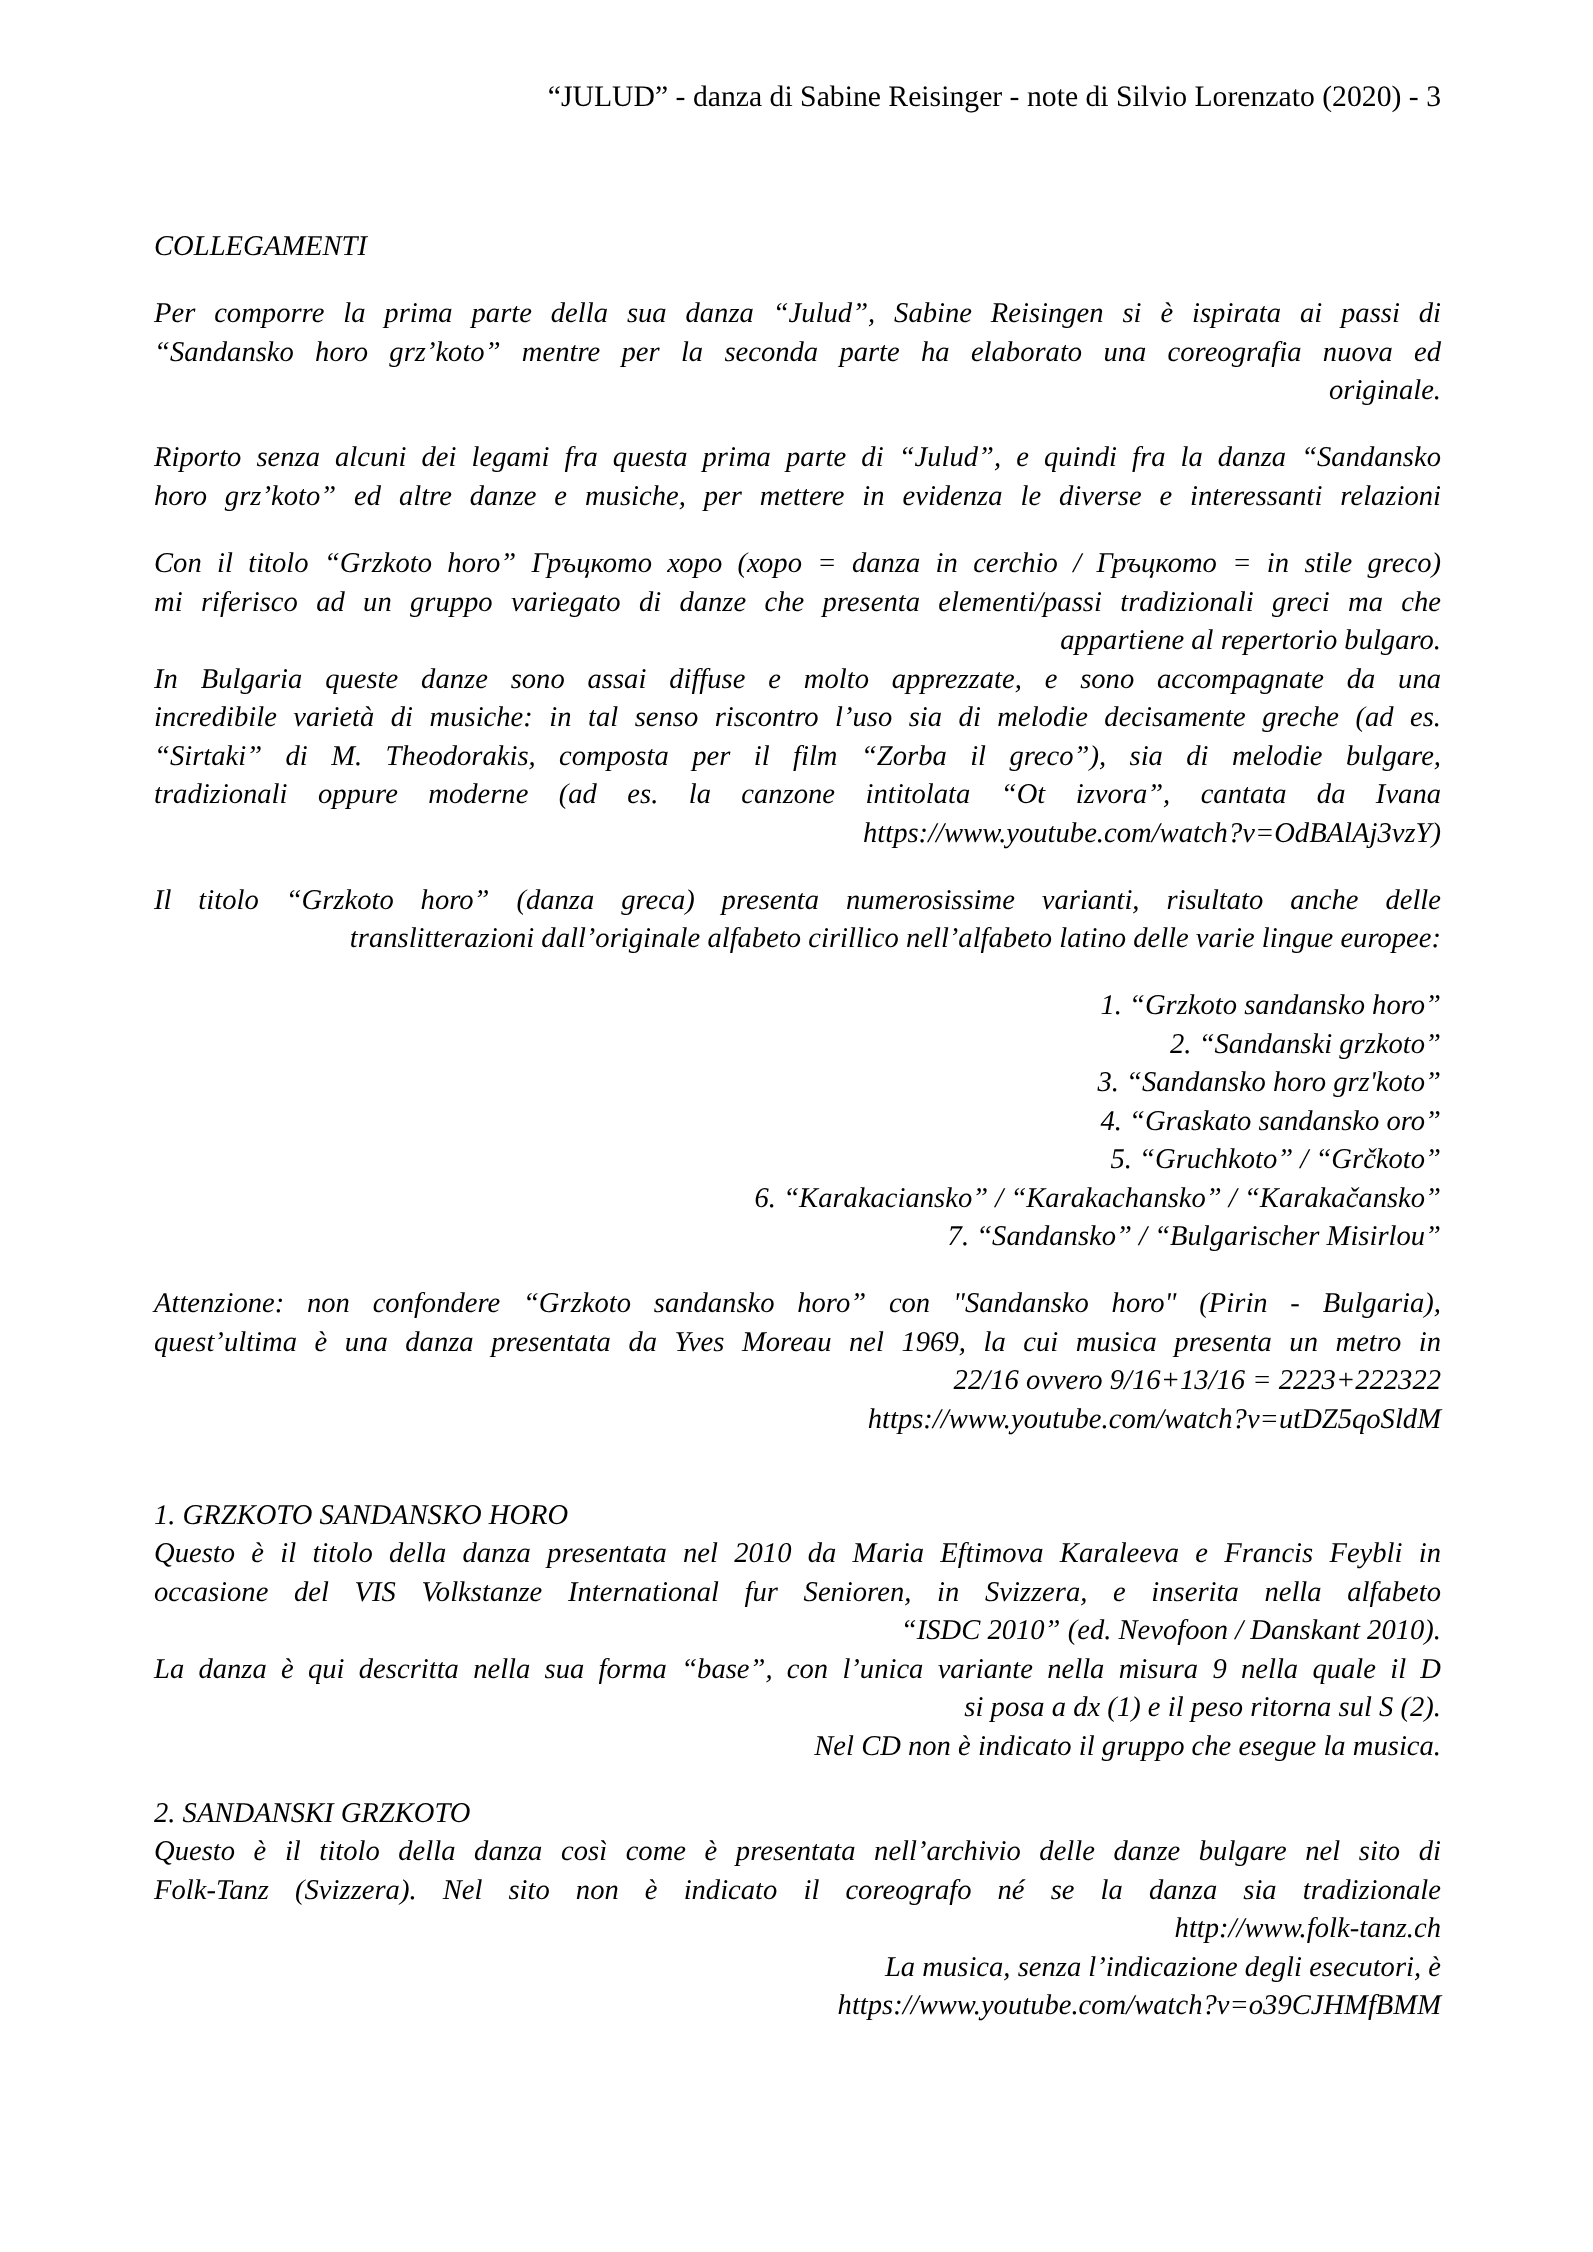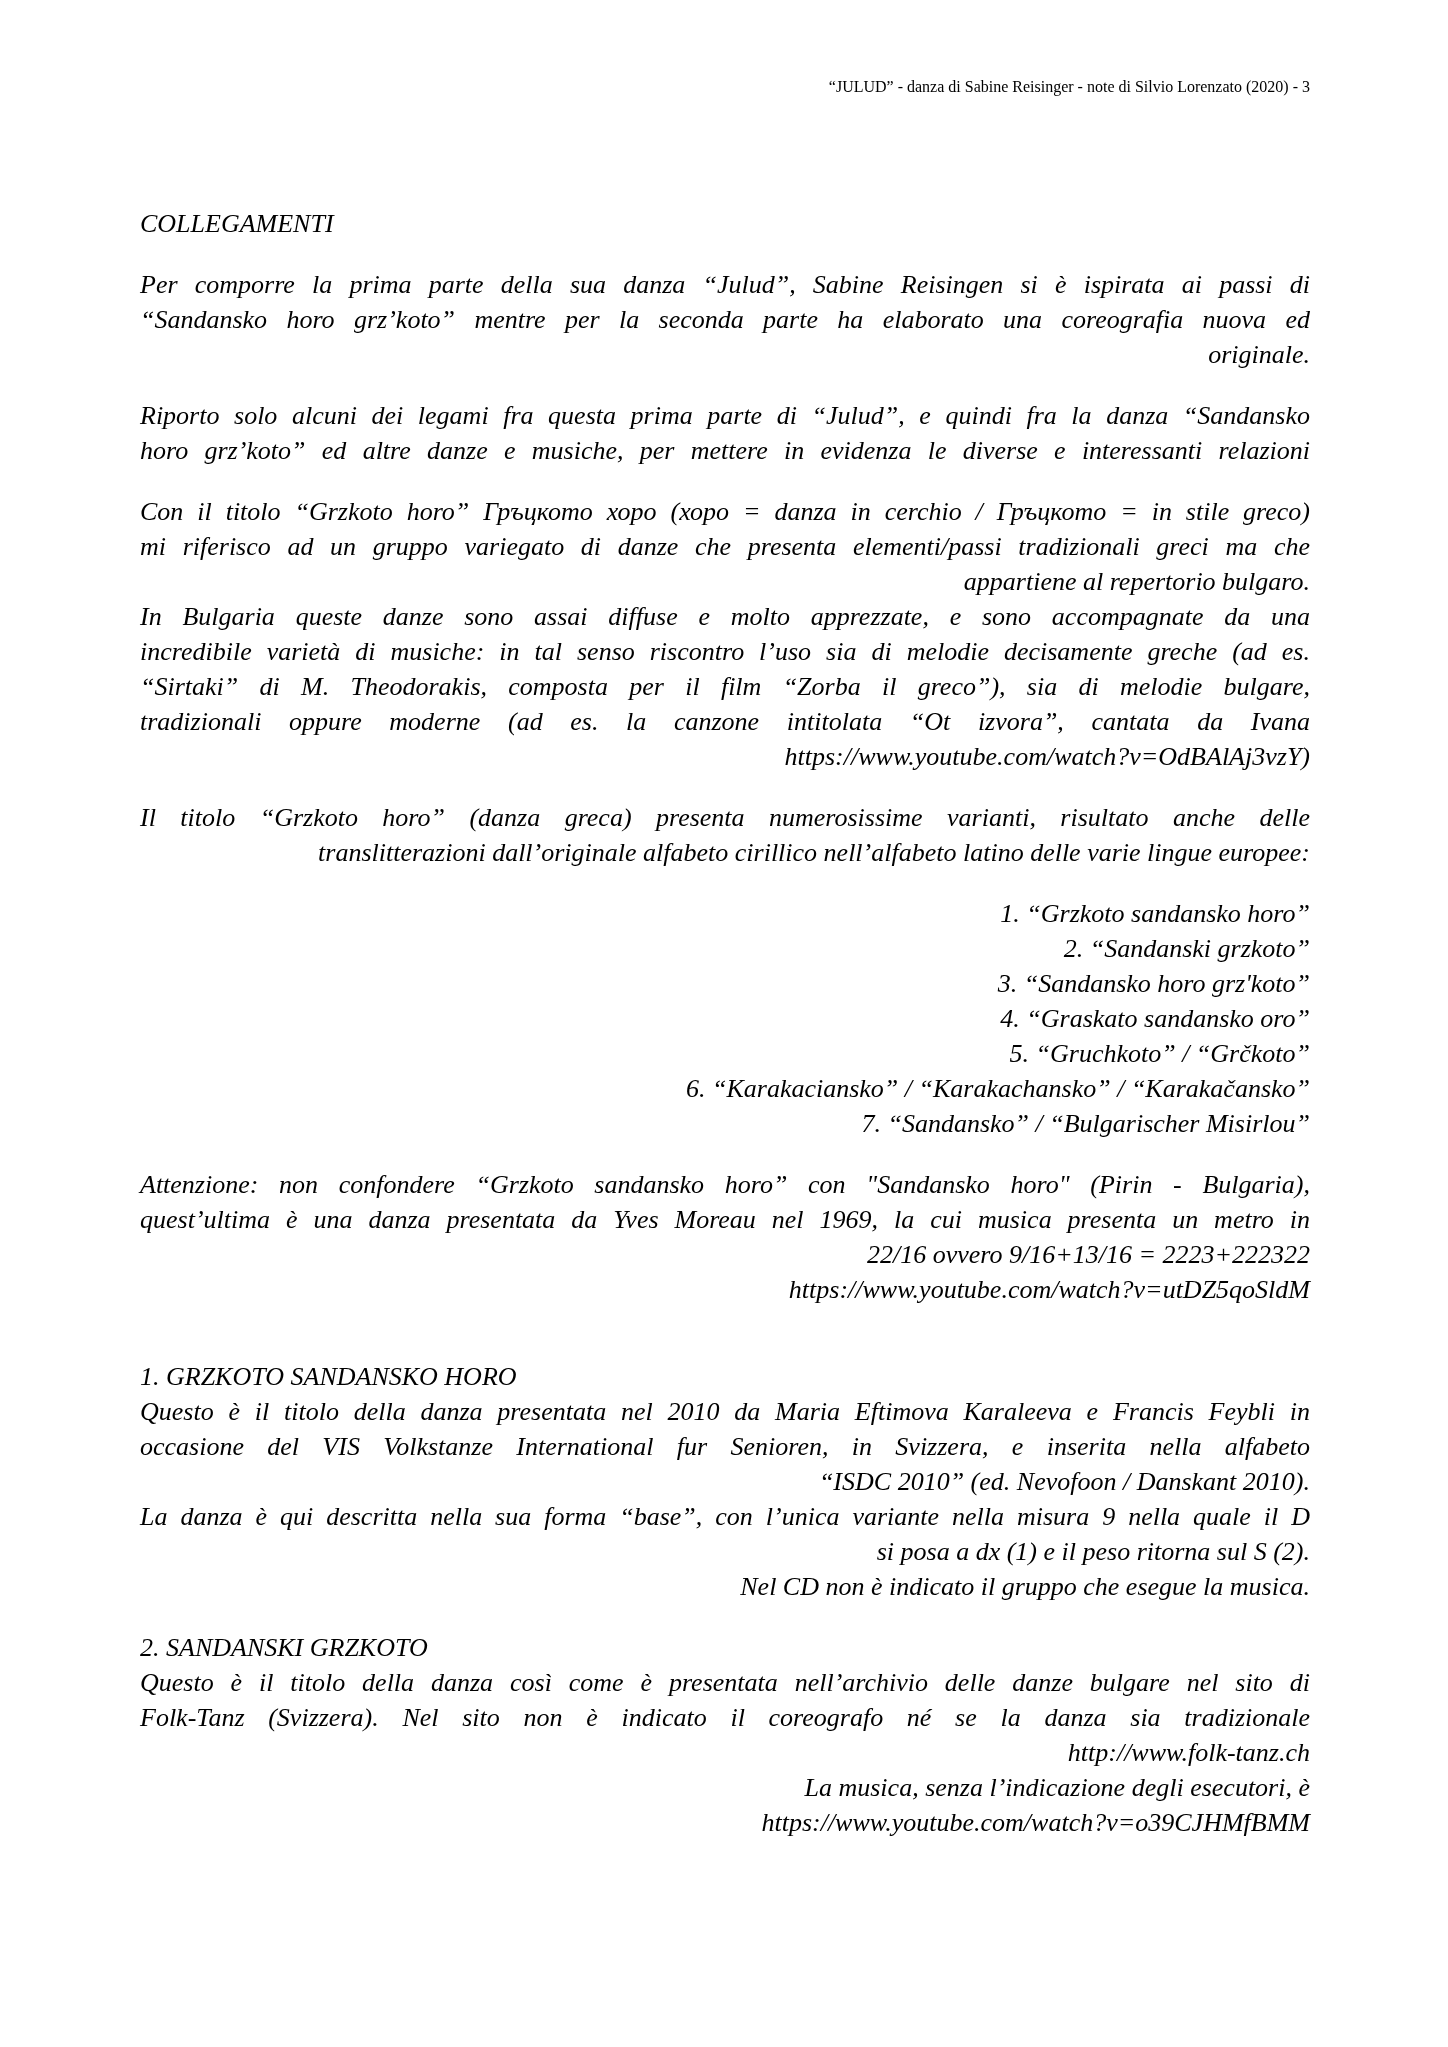--- a/index.html
+++ b/index.html
@@ -13,21 +13,21 @@
     overflow: hidden;
   }
   .content {
     position: absolute;
     left: 140px;
     top: 0;
     width: 1170px;
   }
   .page-header {
     padding-top: 72px;
-    font-size: 16px;
+    font-size: 27px;
     line-height: 30px;
     text-align: right;
     white-space: nowrap;
   }
   .doc {
     margin-top: 104px;
     font-size: 26px;
     line-height: 35px;
     font-style: italic;
   }
@@ -54,21 +54,21 @@
     <div class="doc" id="doc">
         <div class="heading">COLLEGAMENTI</div>
         <div class="gap" style="height: 26px;"></div>
         <div class="paragraph">
           <div class="line justify">Per comporre la prima parte della sua danza “Julud”, Sabine Reisingen si è ispirata ai passi di</div>
           <div class="line justify">“Sandansko horo grz’koto” mentre per la seconda parte ha elaborato una coreografia nuova ed</div>
           <div class="line">originale.</div>
         </div>
         <div class="gap" style="height: 26px;"></div>
         <div class="paragraph">
-          <div class="line justify">Riporto solo alcuni dei legami fra questa prima parte di “Julud”, e quindi fra la danza “Sandansko</div>
+          <div class="line justify">Riporto senza alcuni dei legami fra questa prima parte di “Julud”, e quindi fra la danza “Sandansko</div>
           <div class="line justify">horo grz’koto” ed altre danze e musiche, per mettere in evidenza le diverse e interessanti relazioni</div>
         </div>
         <div class="gap" style="height: 26px;"></div>
         <div class="paragraph">
           <div class="line justify">Con il titolo “Grzkoto horo” Гръцкото хоро (хоро = danza in cerchio / Гръцкото = in stile greco)</div>
           <div class="line justify">mi riferisco ad un gruppo variegato di danze che presenta elementi/passi tradizionali greci ma che</div>
           <div class="line">appartiene al repertorio bulgaro.</div>
         </div>
         <div class="paragraph">
           <div class="line justify">In Bulgaria queste danze sono assai diffuse e molto apprezzate, e sono accompagnate da una</div>

